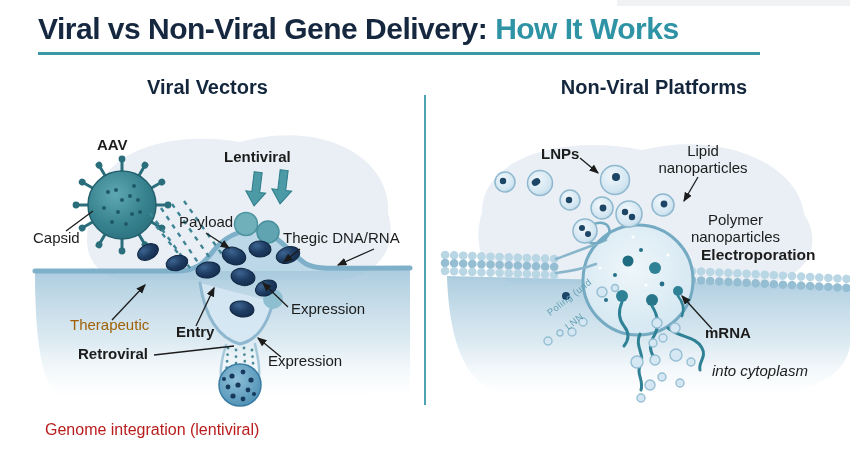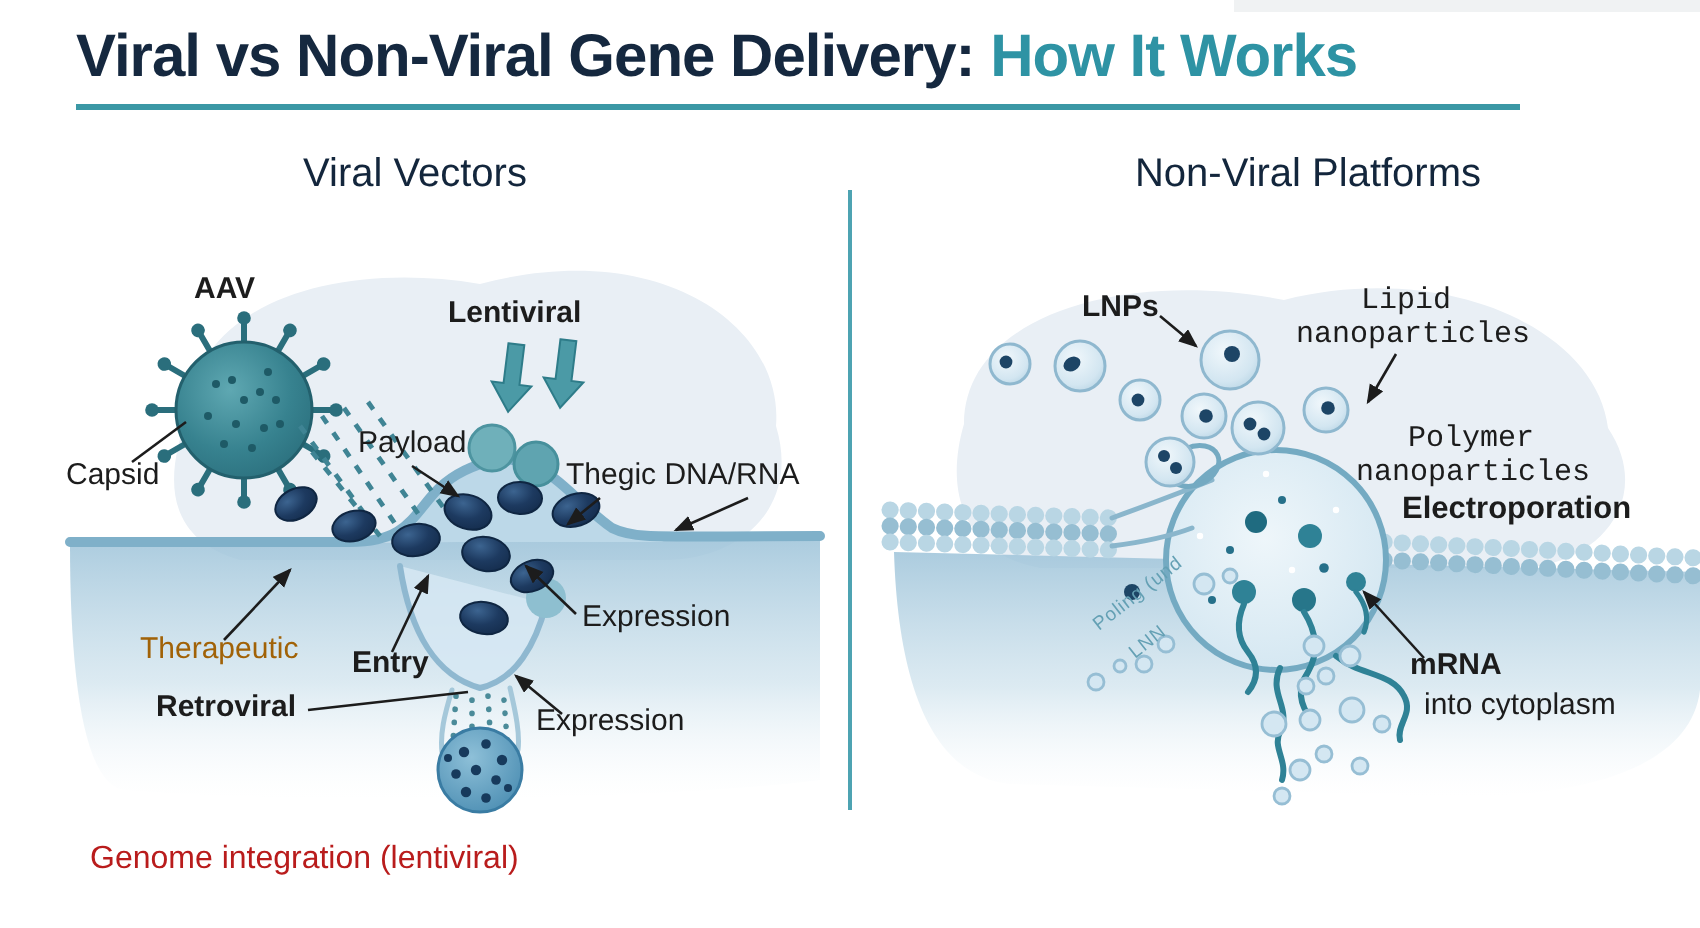--- a/index.html
+++ b/index.html
@@ -4,26 +4,26 @@
 <style>
   html,body{margin:0;padding:0;background:#ffffff;}
   .canvas{position:relative;width:850px;height:464px;background:#ffffff;overflow:hidden;
           font-family:"Liberation Sans",sans-serif;}
   .title-row{position:absolute;left:38px;top:12px;white-space:nowrap;
              font-size:30px;font-weight:800;letter-spacing:-0.5px;color:#15283f;}
   .title-accent{color:#2e93a4;}
   .title-underline{position:absolute;left:38px;top:52px;width:722px;height:3px;background:#3b98a5;}
   .top-artifact{position:absolute;left:617px;top:0;width:233px;height:6px;background:#f0f2f3;}
   .divider{position:absolute;left:424px;top:95px;width:2px;height:310px;background:#2e93a4;opacity:.85;}
-  .panel-title{position:absolute;font-size:20px;font-weight:400;color:#13263c;text-align:center;}
+  .panel-title{position:absolute;font-size:20px;font-weight:700;color:#13263c;text-align:center;}
   .lbl{position:absolute;font-size:15px;color:#1c1c1c;white-space:nowrap;line-height:17px;}
   .b{font-weight:700;}
   .sb{font-weight:600;}
   .caption{position:absolute;font-size:16px;color:#b91c1c;text-align:left;}
-  .centered{text-align:center;font-family:Liberation Mono, monospace;}
+  .centered{text-align:center;}
   .rot-txt{position:absolute;font-size:9.5px;color:#64a0b4;letter-spacing:.5px;
            transform:rotate(-38deg);transform-origin:left center;white-space:nowrap;}
   svg{position:absolute;left:0;top:0;}
 </style>
 </head>
 <body>
 
 <div class="canvas">
 
   <svg width="850" height="464" viewBox="0 0 850 464">
@@ -327,17 +327,17 @@
   <div class="lbl centered" style="left:648px;top:142px;width:110px;">
     <div>Lipid</div>
     <div>nanoparticles</div>
   </div>
   <div class="lbl centered" style="left:678px;top:211px;width:115px;">
     <div>Polymer</div>
     <div>nanoparticles</div>
   </div>
   <div class="lbl sb" style="left:701px;top:246px;font-size:15.5px;">Electroporation</div>
   <div class="lbl b" style="left:705px;top:324px;">mRNA</div>
-  <div class="lbl" style="left:712px;top:344px;">into cytoplasm</div>
+  <div class="lbl" style="left:712px;top:362px;font-style:italic;">into cytoplasm</div>
   <div class="rot-txt" style="left:548px;top:308px;">Poling (und</div>
   <div class="rot-txt" style="left:566px;top:322px;">LNN</div>
 
 </div>
 
 </body></html>

